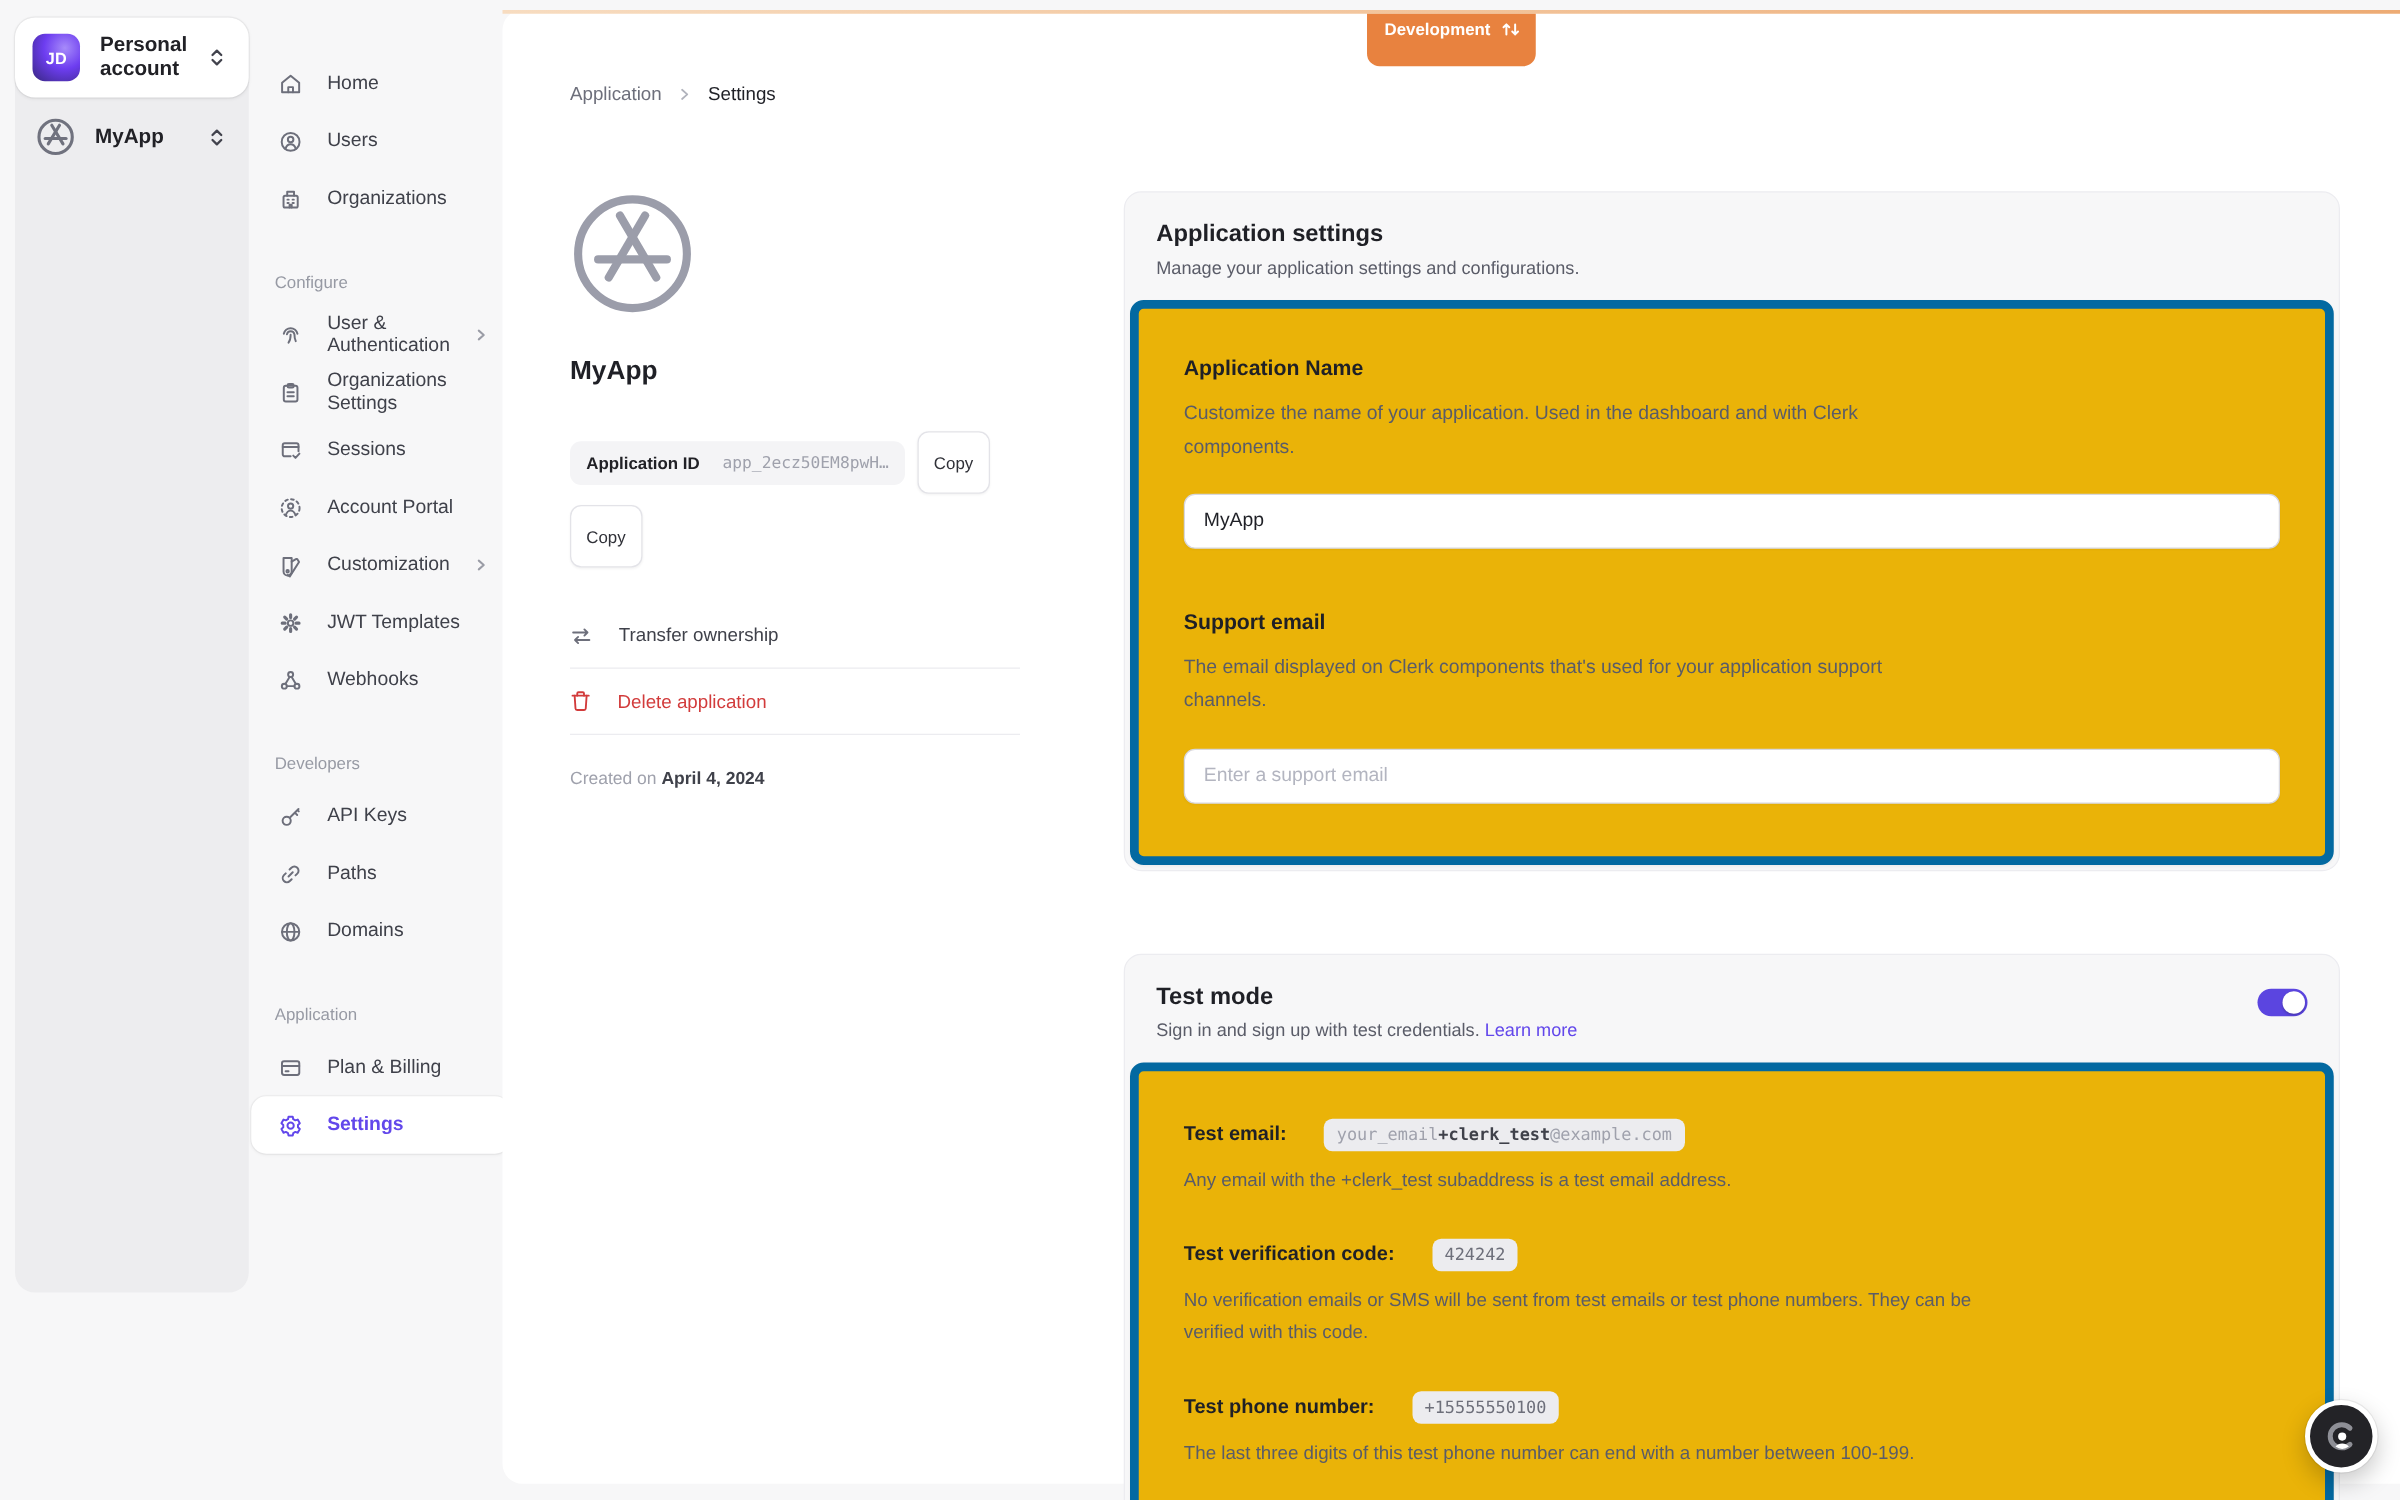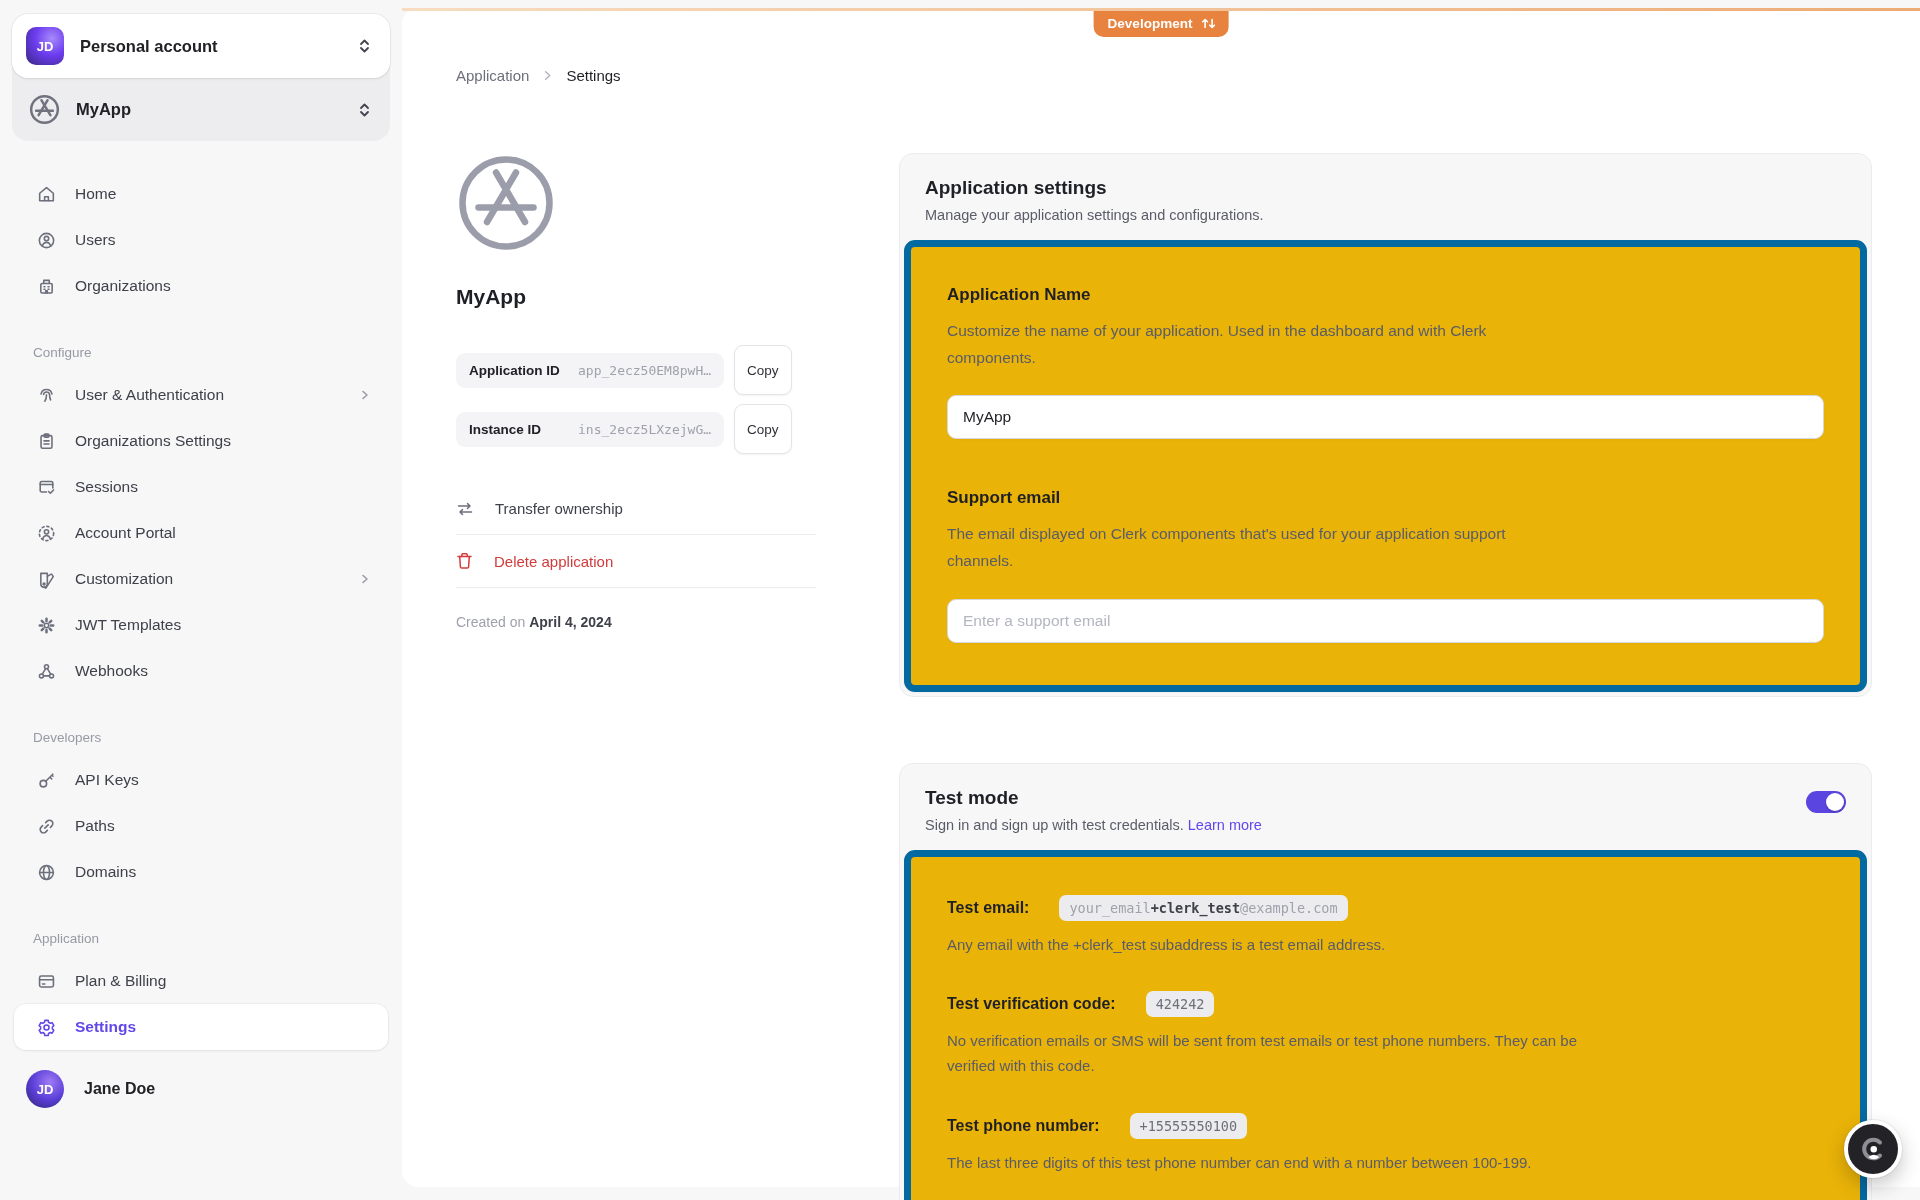--- a/index.html
+++ b/index.html
@@ -9,21 +9,21 @@
     background:#f7f7f8;
     color:#212126;
     position:relative;
   }
   svg { display:block; }
 
   
   .sidebar {
     position:absolute; left:0; top:0; width:402px; height:1052px;
     background:#f7f7f8; padding:14px 12px 18px;
-    display:flex; flex-direction:column;
+    display:flex; flex-direction:row;
   }
   .switcher { background:#ededef; border-radius:16px; }
   .switch-row {
     display:flex; align-items:center; gap:16px;
     height:63px; padding:0 18px 0 14px; cursor:pointer;
   }
   .switch-row.personal {
     background:#ffffff; border-radius:16px;
     box-shadow:0 1px 3px rgba(0,0,0,.07), 0 0 0 1px rgba(0,0,0,.04);
     height:64px;
@@ -66,21 +66,21 @@
   
   .main {
     position:absolute; left:402px; top:8px; right:0; bottom:13px;
     background:#ffffff; border-radius:16px 0 0 16px;
     border-top:3px solid; border-image:linear-gradient(90deg,#f7ddc1,#eeb183 55%,#e9a express 70%) 1;
     border-image:linear-gradient(90deg,#f7dcc0,#edab74) 1;
   }
   .env-badge {
     position:absolute; left:50%; transform:translateX(-50%); top:0;
     background:#e8823f; color:#fff; font-size:13.5px; font-weight:600;
-    padding:5px 12px 6px 14px; border-radius:0 0 10px 10px;
+    padding:5px 12px 22px 14px; border-radius:0 0 10px 10px;
     display:flex; align-items:center; gap:8px; cursor:pointer;
   }
   .breadcrumb {
     position:absolute; left:54px; top:56px;
     display:flex; align-items:center; gap:12px; font-size:15px;
   }
   .crumb-root { color:#6d6f7b; cursor:pointer; }
   .crumb-current { color:#1f2026; font-weight:500; }
   .crumb-sep { color:#b1b3bc; }
 
@@ -416,24 +416,20 @@
 
     <div class="id-rows">
       <div class="id-row">
         <div class="id-pill">
           <span class="id-label">Application ID</span>
           <span class="id-value">app_2ecz50EM8pwH…</span>
         </div>
         <button class="copy-btn">Copy</button>
       </div>
       <div class="id-row">
-        <div class="id-pill">
-          <span class="id-label">Instance ID</span>
-          <span class="id-value">ins_2ecz5LXzejwG…</span>
-        </div>
         <button class="copy-btn">Copy</button>
       </div>
     </div>
 
     <div class="action-row transfer">
       <span>
         <svg width="18" height="16" viewBox="0 0 18 16" fill="none" stroke="#6d6f7b" stroke-width="1.5" stroke-linecap="round" stroke-linejoin="round">
             <path d="M2.5 5 H14 M11.5 2.5 L14 5 L11.5 7.5"></path>
             <path d="M15.5 11 H4 M6.5 8.5 L4 11 L6.5 13.5"></path>
           </svg>

